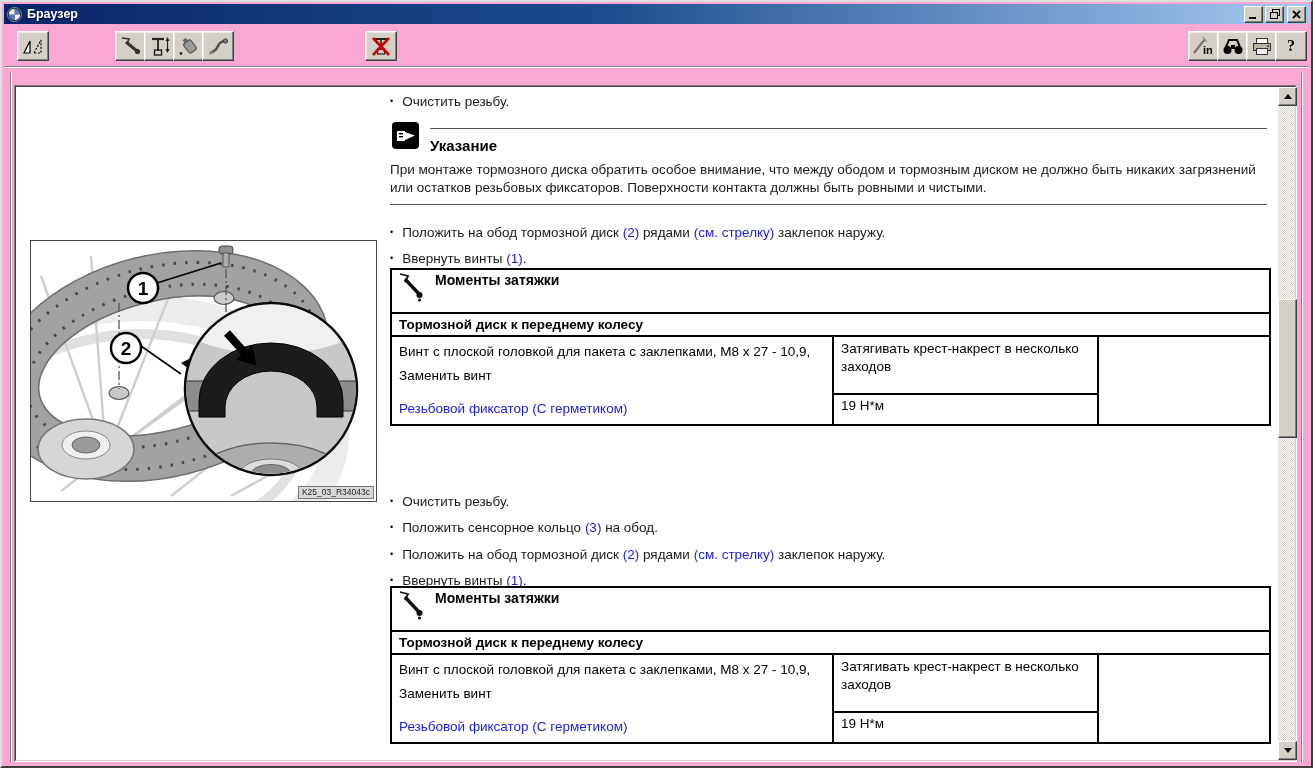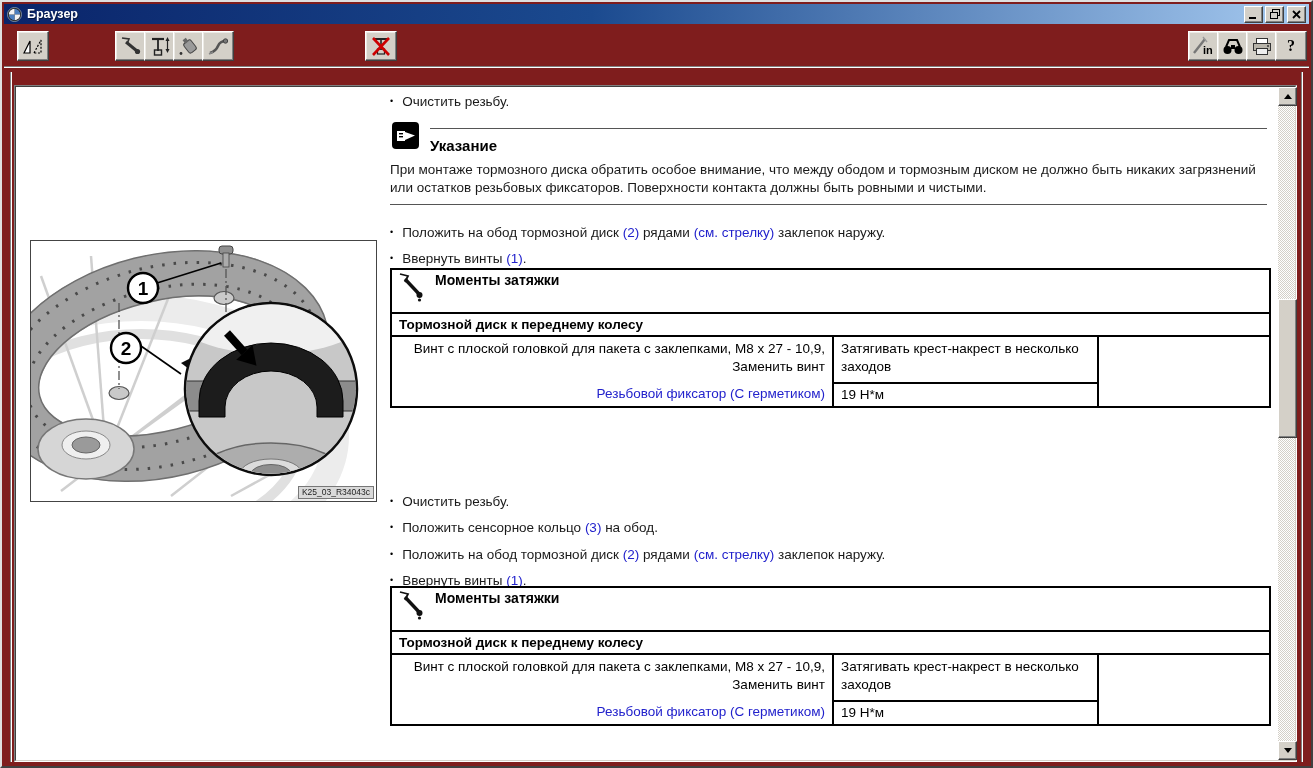--- a/index.html
+++ b/index.html
@@ -1,18 +1,18 @@
 <!DOCTYPE html>
 <html><head>
 <meta charset="utf-8">
 <style>
   html,body{margin:0;padding:0;}
   body{width:1313px;height:768px;overflow:hidden;background:#d4d0c8;
        font-family:"Liberation Sans", sans-serif;color:#000;}
-  .window{position:relative;width:1309px;height:764px;background:#7f1d1d;
+  .window{position:relative;width:1309px;height:764px;background:#f9a8d4;
           border:2px solid;border-color:#dfdfdf #404040 #404040 #dfdfdf;}
   
   .titlebar{position:absolute;left:2px;top:2px;right:2px;height:20px;
             background:linear-gradient(90deg,#0a246a 0%,#1b4a8f 45%,#a6caf0 100%);
             display:flex;align-items:center;padding:0 3px;}
   .titlebar .title{color:#fff;font-weight:bold;font-size:12.5px;margin-left:5px;flex:1;
                    text-shadow:1px 1px 0 rgba(0,0,0,.4);}
   .winbtn{width:17px;height:15px;background:#d4d0c8;margin-left:2px;
           border:1px solid;border-color:#fff #404040 #404040 #fff;
           box-shadow:inset -1px -1px 0 #808080;
@@ -62,21 +62,21 @@
   .figcap{position:absolute;right:2px;bottom:2px;background:#d9d9d9;border:1px solid #777;
           font-size:8.5px;padding:0 3px;line-height:11px;color:#222;}
   .callout-num{font-weight:bold;}
   
   table.torque{border-collapse:collapse;table-layout:fixed;width:879px;font-size:13.5px;}
   table.torque td{border:2px solid #000;padding:3px 7px;vertical-align:top;}
   td.t-head{height:44px;vertical-align:bottom;padding-bottom:4px;}
   .t-head-inner{display:flex;align-items:flex-start;}
   .t-head-title{font-size:14px;font-weight:bold;margin-left:6px;line-height:15px;}
   td.t-sub{font-weight:bold;height:18px;vertical-align:middle;border-radius:7px;}
-  td.t-item{line-height:18px;text-align:right;}
+  td.t-item{line-height:24px;}
   .t-link{margin-top:9px;}
   td.t-method{font-weight:normal;line-height:18px;height:38px;}
   td.t-value{height:18px;vertical-align:middle;}
 </style>
 </head>
 <body>
 
 <svg width="0" height="0" style="position:absolute">
   <defs>
     <g id="fig-art">

